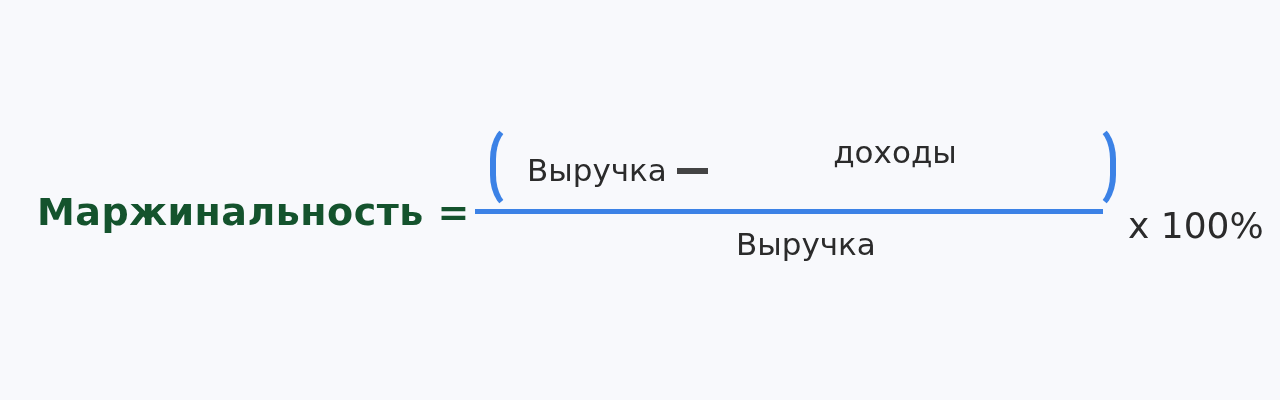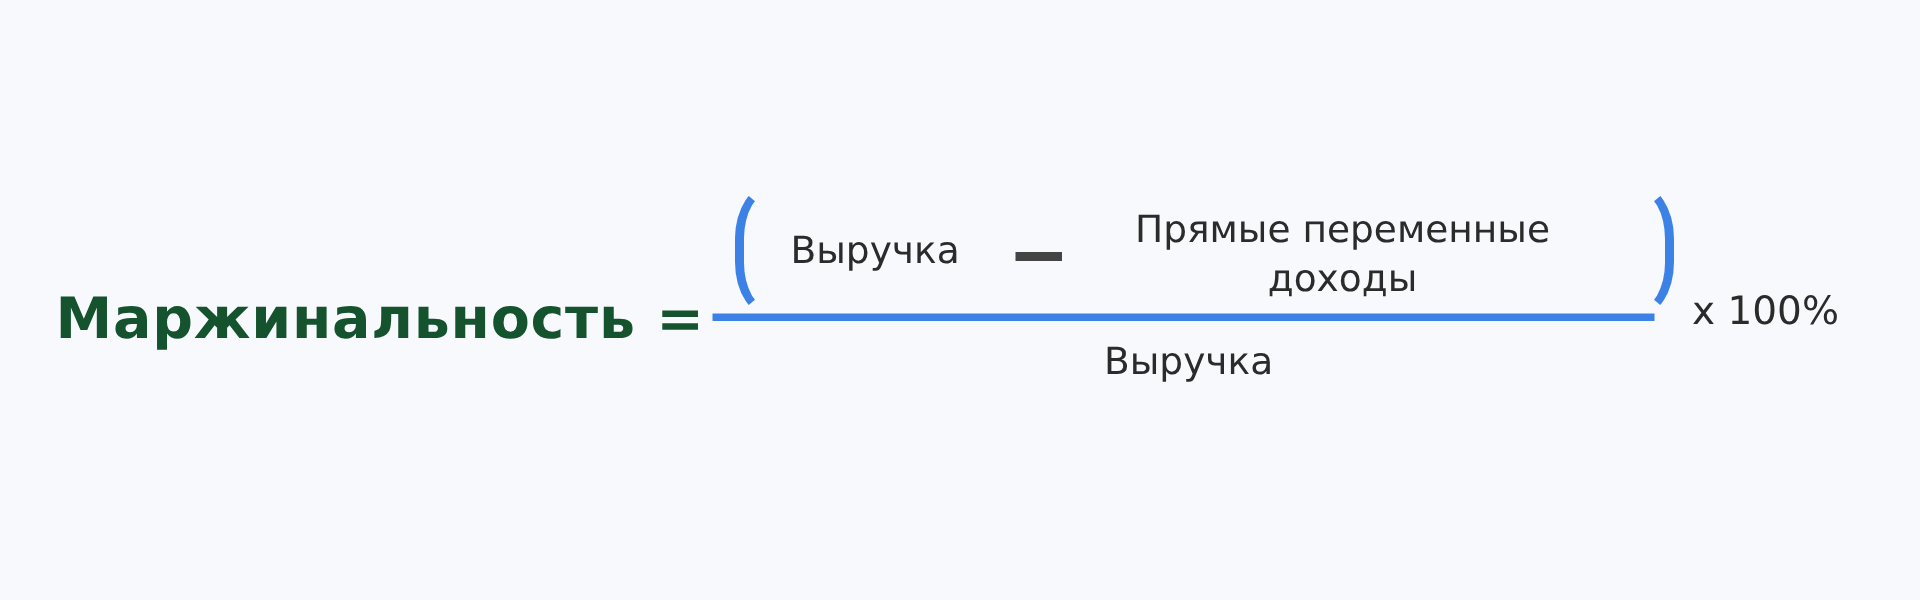--- a/index.html
+++ b/index.html
@@ -3,39 +3,38 @@
 <meta charset="utf-8">
 <style>
   html, body { margin:0; padding:0; }
   body { width:1280px; height:400px; background:#f8f9fc; position:relative; overflow:hidden;
          font-family:"DejaVu Sans","Liberation Sans",sans-serif; color:#2b2b2b; }
   .abs { position:absolute; white-space:nowrap; }
   .lhs { left:37px; top:190px; font-size:38px; font-weight:bold; color:#14532d; letter-spacing:0.5px; }
   .paren { position:absolute; width:18px; height:78px; border:5px solid #3c82e6; border-top-color:transparent; border-bottom-color:transparent; }
   .paren-l { left:490px; top:123px; border-right:none; border-left-width:6px; border-radius:40px 0 0 40px / 60px 0 0 60px; }
   .paren-r { left:1092px; top:123px; border-left:none; border-right-width:6px; border-radius:0 40px 40px 0 / 0 60px 60px 0; }
-  .t { font-size:25px; color:#2b2b2b; }
+  .t { font-size:31px; color:#2b2b2b; }
   .num-a { left:527px; top:152px; }
   .minus { position:absolute; left:677px; top:168px; width:31px; height:6px; background:#444; }
   .num-b { left:730px; top:136px; text-align:center; line-height:33px; width:330px; }
   .frac { position:absolute; left:475px; top:209px; width:628px; height:5px; background:#3c82e6; }
   .den { left:736px; top:226px; }
-  .mult { left:1128px; top:193px; font-size:26px; }
+  .mult { left:1128px; top:205px; font-size:36px; }
 </style>
 </head>
 <body>
 
 <div>
   <div class="abs lhs">Маржинальность =</div>
 
   <div class="paren paren-l"></div>
   <div class="abs t num-a">Выручка</div>
   <div class="minus"></div>
   <div class="abs t num-b">
-    <div>Прямые переменные</div>
     <div>доходы</div>
   </div>
   <div class="paren paren-r"></div>
 
   <div class="frac"></div>
 
   <div class="abs t den">Выручка</div>
 
   <div class="abs t mult">x 100%</div>
 </div>

